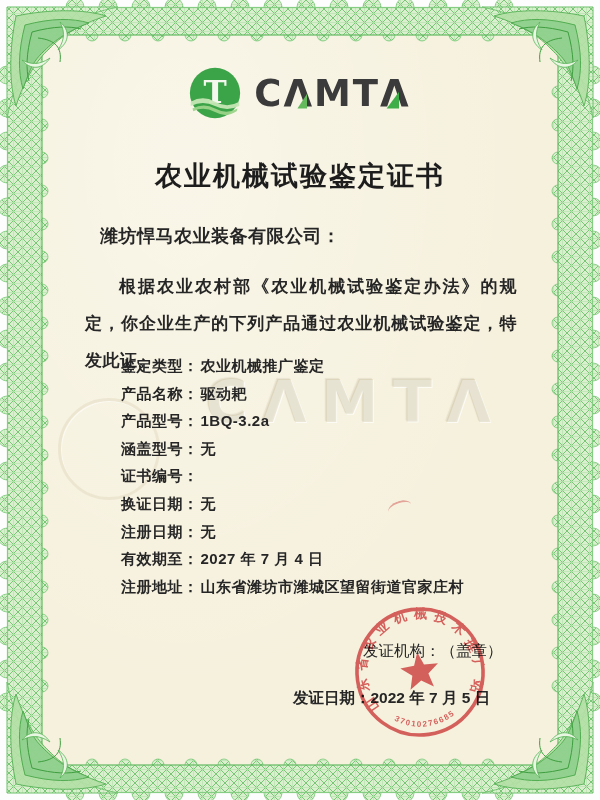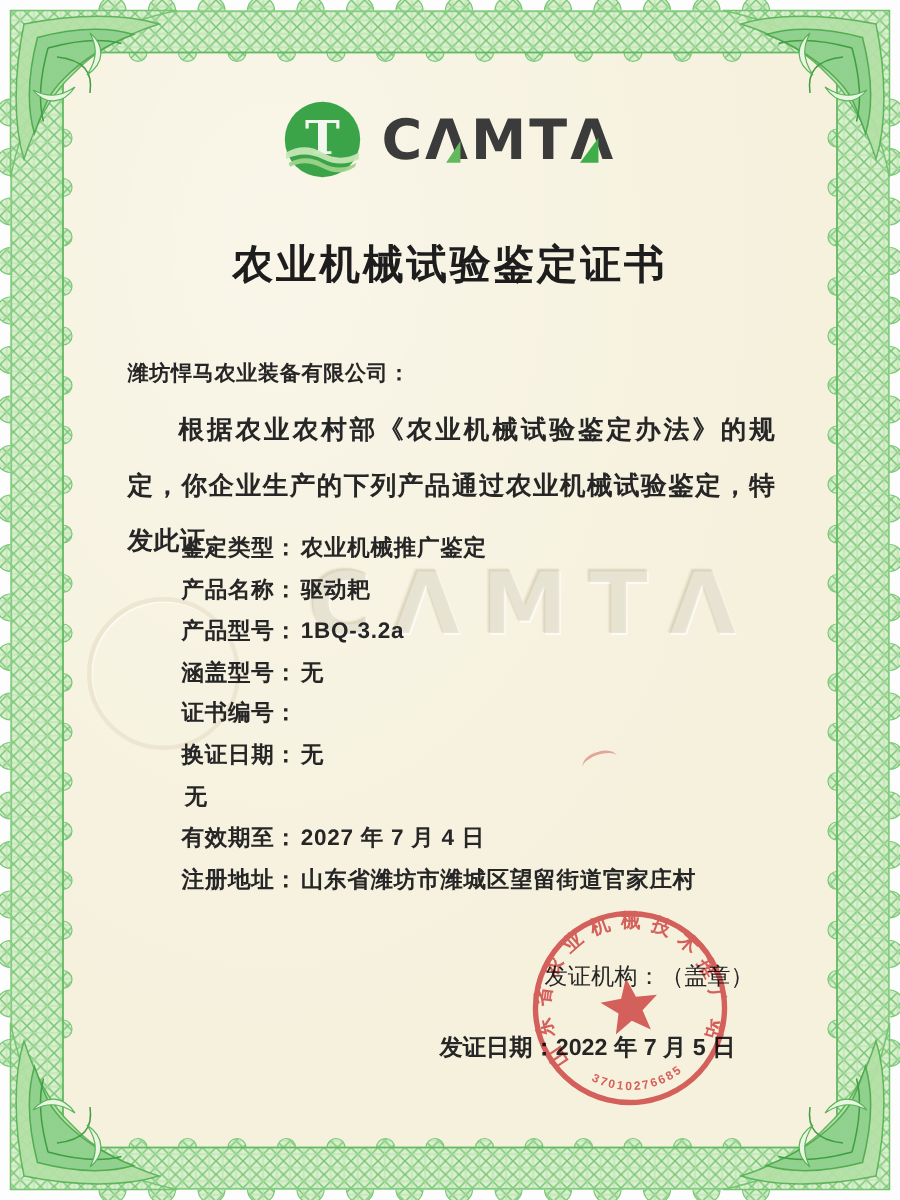--- a/index.html
+++ b/index.html
@@ -29,21 +29,21 @@
   .tri-1{left:41px;width:12px;height:15px;background:#63b95c;clip-path:polygon(100% 0,18% 100%,100% 100%);}
   .tri-2{left:131px;width:14px;height:17px;background:#3fae49;clip-path:polygon(100% 0,10% 100%,100% 100%);}
 
   
   .cert-title{
     position:absolute;left:0;top:158px;width:600px;text-align:center;
     font-family:"DejaVu Serif","Liberation Serif",serif;
     font-size:27px;font-weight:bold;letter-spacing:2px;color:#1d1d1d;
   }
 
-  .addressee{position:absolute;left:85px;top:224px;font-size:14px;font-weight:bold;letter-spacing:.5px;margin-top:16px;}
+  .addressee{position:absolute;left:100px;top:224px;font-size:18px;font-weight:bold;letter-spacing:.5px;}
   .body-par{
     position:absolute;left:85px;top:268px;width:432px;
     font-size:17px;font-weight:600;line-height:37px;letter-spacing:.5px;
     text-indent:2em;text-align:justify;
   }
 
   
   .fields{position:absolute;left:121px;top:352px;}
   .field-row{display:flex;line-height:27.6px;font-size:15px;font-weight:bold;letter-spacing:.5px;}
   .field-label{white-space:nowrap;}
@@ -286,20 +286,21 @@
       <span class="field-value">无</span>
     </div>
     <div class="field-row">
       <span class="field-label">证书编号：</span>
     </div>
     <div class="field-row">
       <span class="field-label">换证日期：</span>
       <span class="field-value">无</span>
     </div>
     <div class="field-row">
+      <span class="field-label">注册日期：</span>
       <span class="field-value">无</span>
     </div>
     <div class="field-row">
       <span class="field-label">有效期至：</span>
       <span class="field-value">2027 年 7 月 4 日</span>
     </div>
     <div class="field-row">
       <span class="field-label">注册地址：</span>
       <span class="field-value">山东省潍坊市潍城区望留街道官家庄村</span>
     </div>

